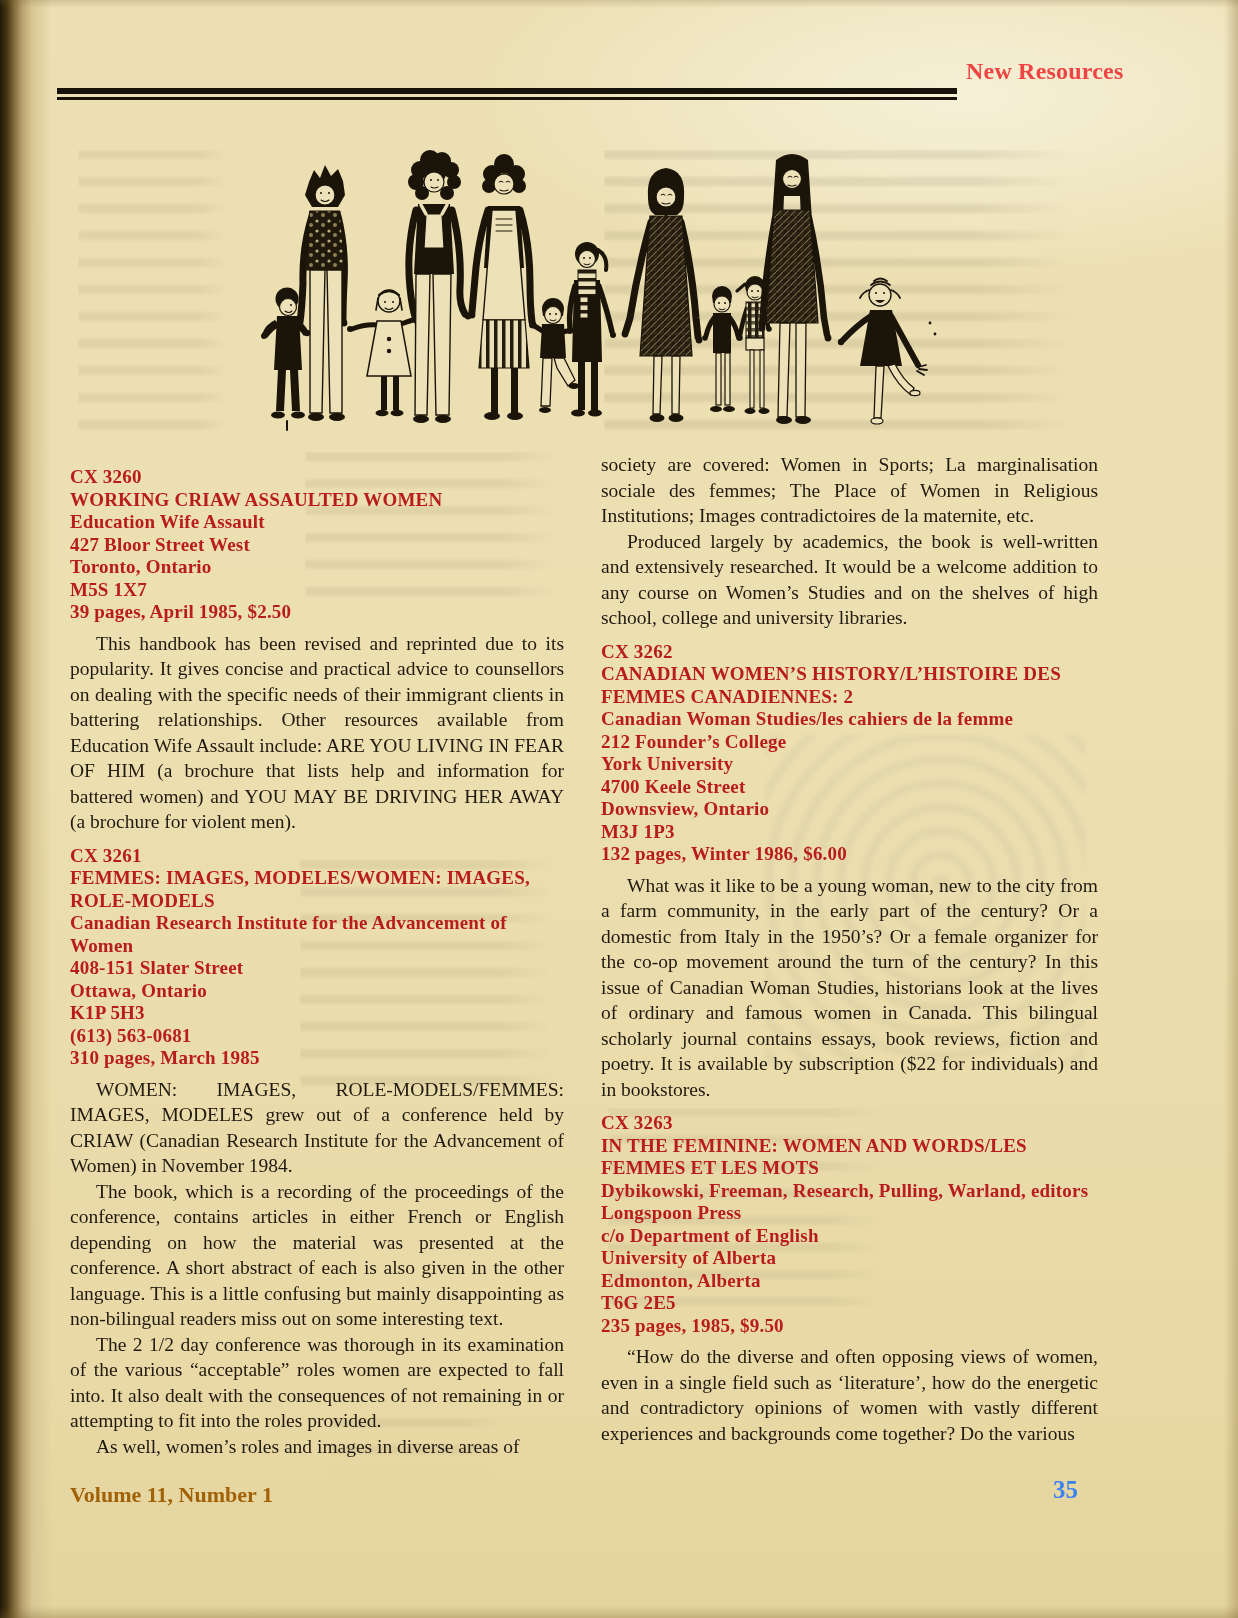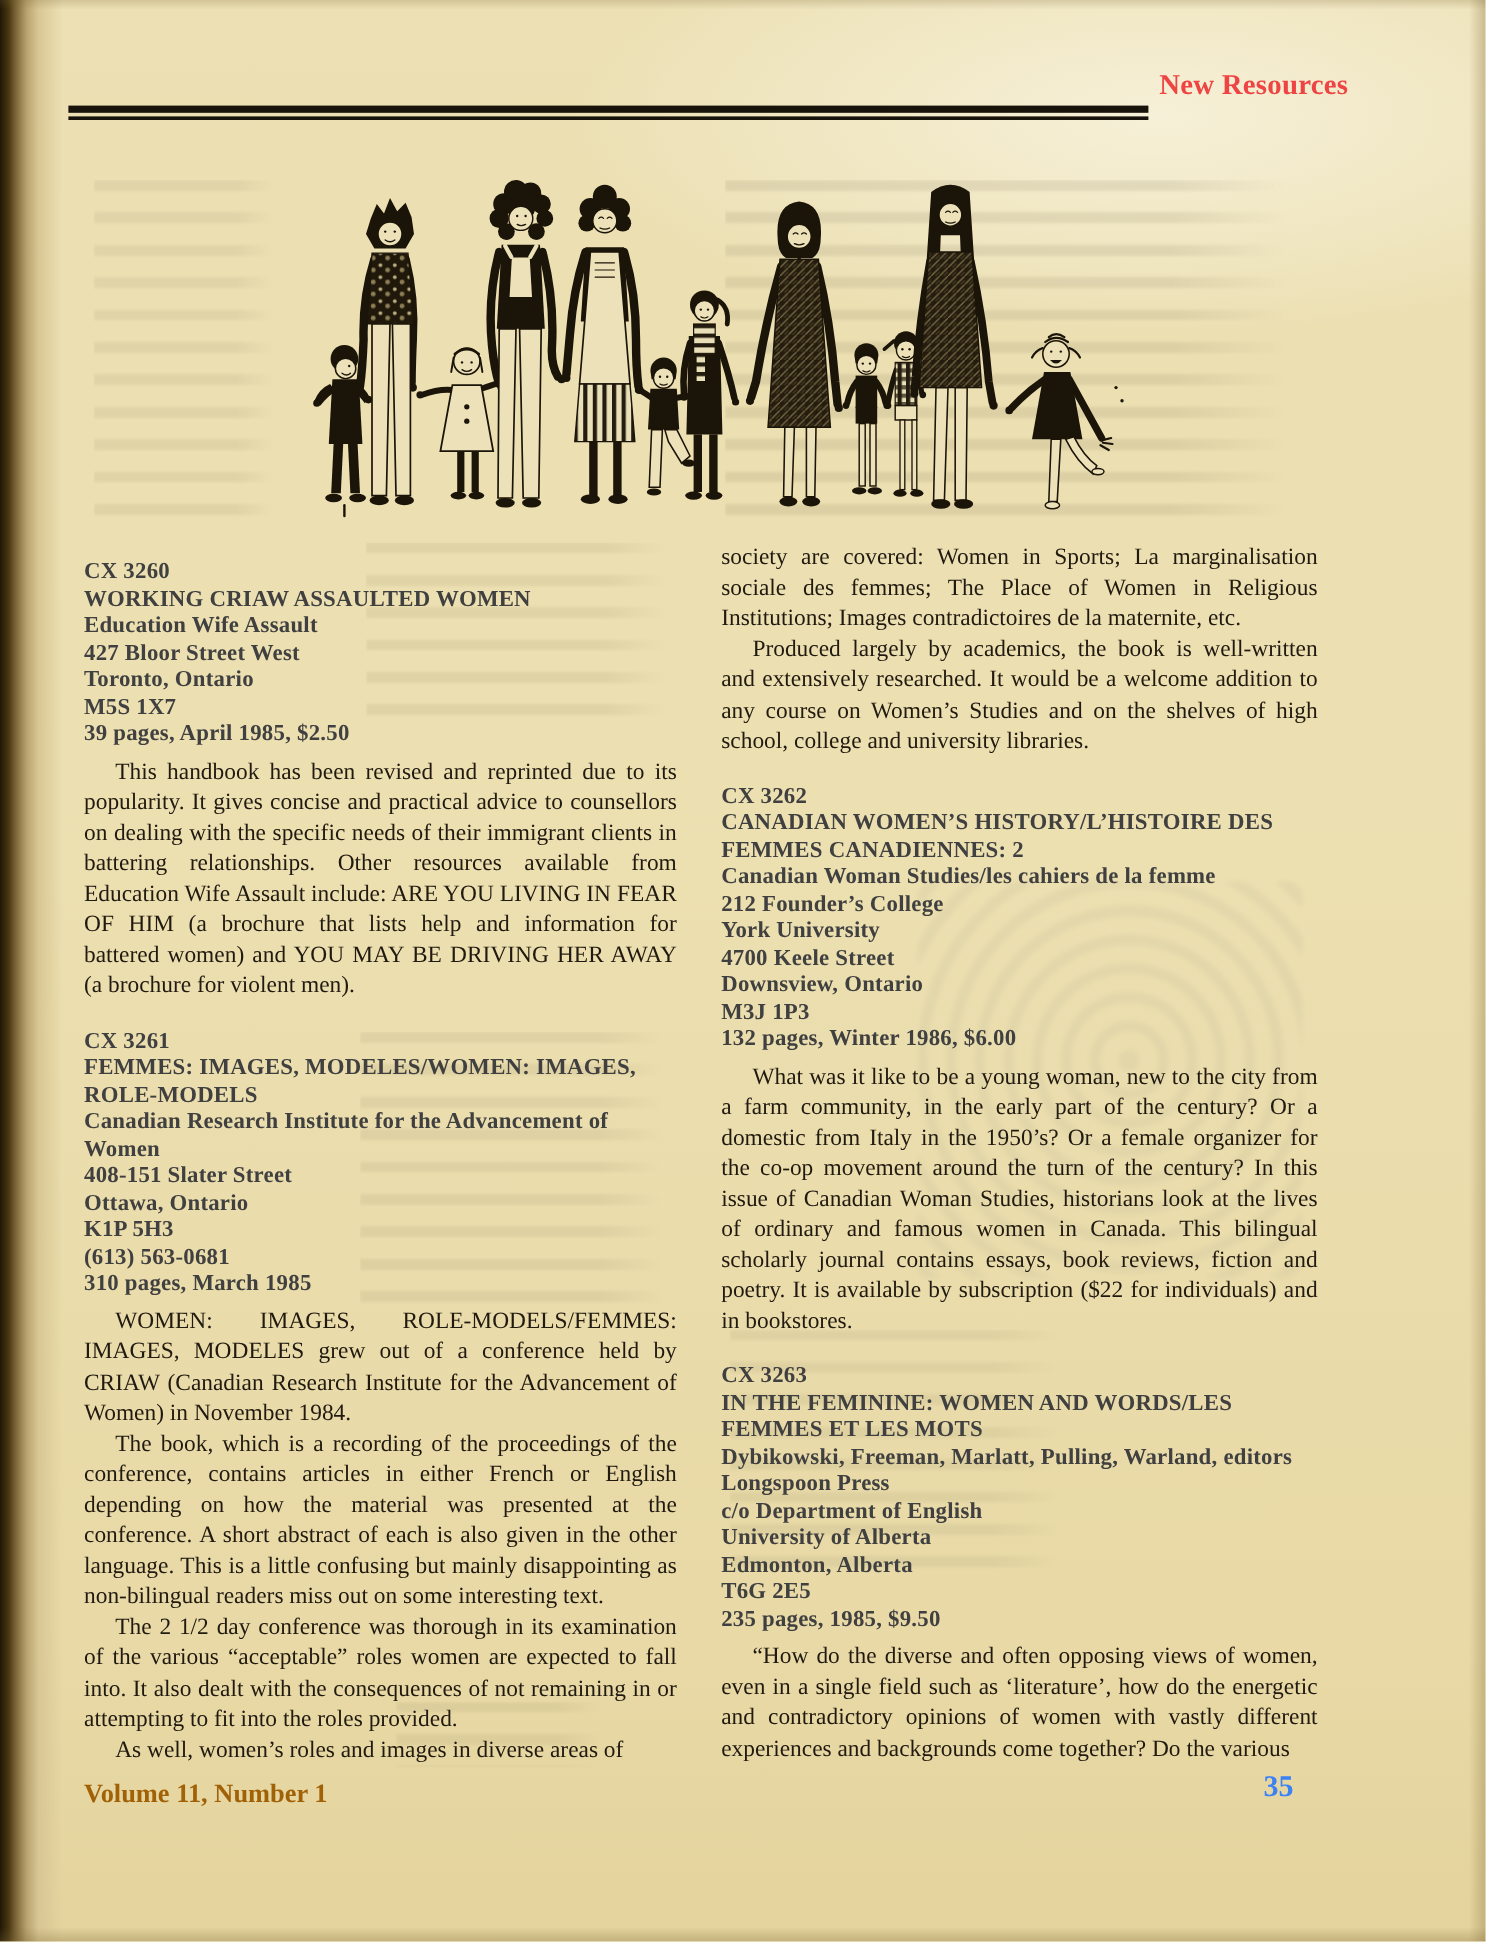--- a/index.html
+++ b/index.html
@@ -43,23 +43,23 @@
   .ghost-circle{position:absolute;z-index:1;left:765px;top:735px;width:320px;height:330px;opacity:.10;filter:blur(2px);
     background:repeating-radial-gradient(circle at 55% 45%,rgba(85,105,108,.55) 0 9px,rgba(0,0,0,0) 9px 24px);}
 
   
   .illustration{position:absolute;left:230px;top:118px;width:780px;height:320px;z-index:3;}
 
   
   .col{position:absolute;z-index:3;font-size:19.5px;line-height:25.5px;text-align:justify;}
   .col-left{left:70px;top:466px;width:494px;}
   .col-right{left:601px;top:452px;width:497px;}
-  .head{font-weight:bold;font-size:19px;line-height:22.5px;letter-spacing:.2px;color:#404040;text-align:left;}
+  .head{font-weight:bold;font-size:19px;line-height:22.5px;letter-spacing:.2px;color:#b91c1c;text-align:left;}
   .head div{margin:0;}
-  .listing{margin-top:22px;}
+  .listing{margin-top:10px;}
   .listing.first{margin-top:0;}
   .paras{margin-top:7px;}
   .para{margin:0;text-indent:26px;}
   .para.flush{text-indent:0;}
 
   
   .footer-vol{position:absolute;left:70px;top:1482px;z-index:3;font-weight:bold;font-size:22px;color:#a16207;}
   .footer-page{position:absolute;left:1053px;top:1476px;z-index:3;font-weight:bold;font-size:25px;color:#3b82f6;}
 </style>
 </head>
@@ -406,21 +406,21 @@
     </div>
     <div class="paras">
       <p class="para">What was it like to be a young woman, new to the city from a farm community, in the early part of the century? Or a domestic from Italy in the 1950’s? Or a female organizer for the co-op movement around the turn of the century? In this issue of Canadian Woman Studies, historians look at the lives of ordinary and famous women in Canada. This bilingual scholarly journal contains essays, book reviews, fiction and poetry. It is available by subscription ($22 for individuals) and in bookstores.</p>
     </div>
   </div>
 
   <div class="listing">
     <div class="head">
       <div>CX 3263</div>
       <div>IN THE FEMININE: WOMEN AND WORDS/LES FEMMES ET LES MOTS</div>
-      <div>Dybikowski, Freeman, Marlatt, Pulling, Warland, editors</div>
+      <div>Dybikowski, Freeman, Research, Pulling, Warland, editors</div>
       <div>Longspoon Press</div>
       <div>c/o Department of English</div>
       <div>University of Alberta</div>
       <div>Edmonton, Alberta</div>
       <div>T6G 2E5</div>
       <div>235 pages, 1985, $9.50</div>
     </div>
     <div class="paras">
       <p class="para">“How do the diverse and often opposing views of women, even in a single field such as ‘literature’, how do the energetic and contradictory opinions of women with vastly different experiences and backgrounds come together? Do the various</p>
     </div>

